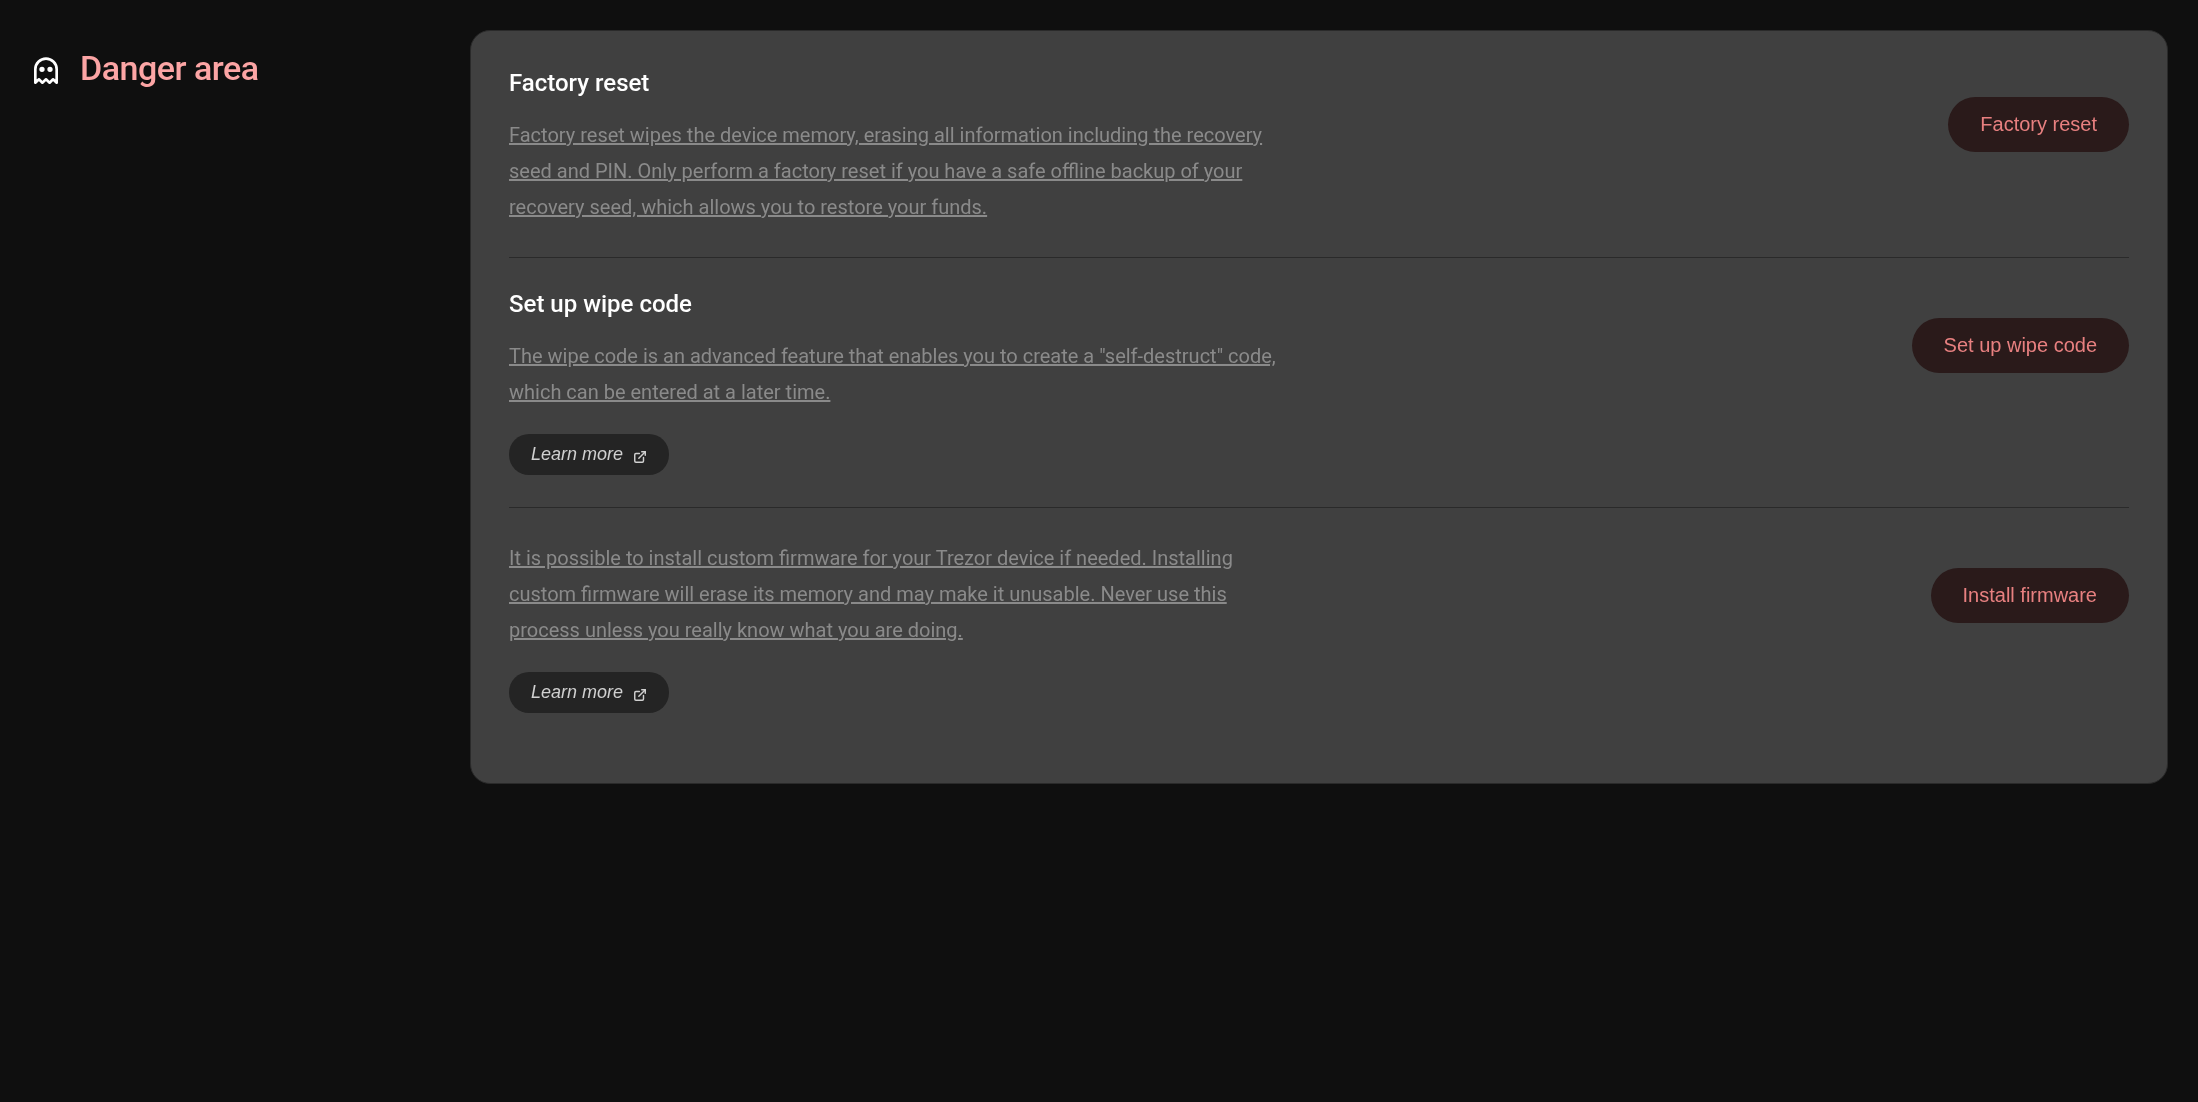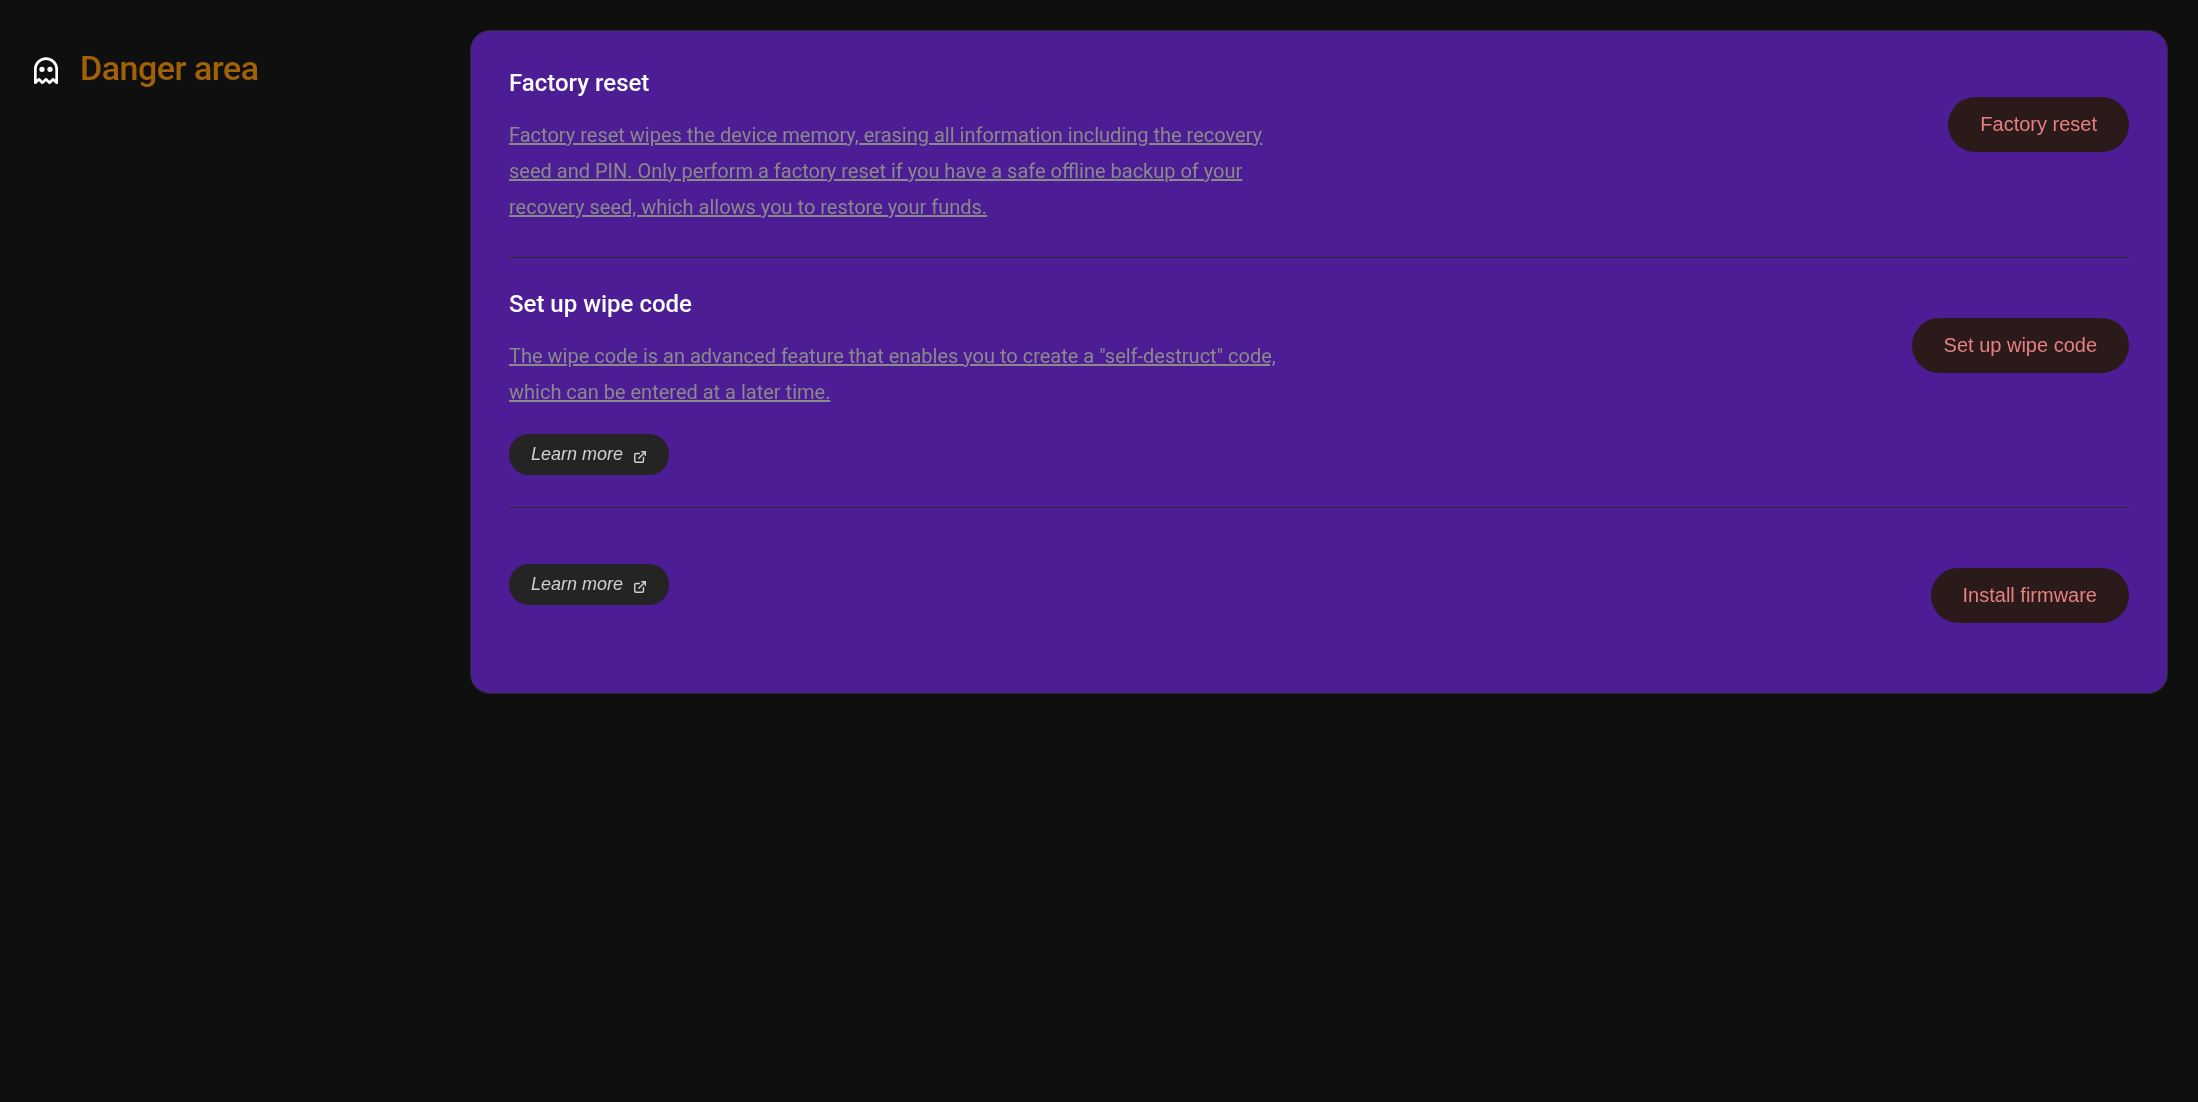--- a/index.html
+++ b/index.html
@@ -33,27 +33,27 @@
     .ghost-icon {
       width: 32px;
       height: 32px;
       flex-shrink: 0;
       margin-top: 8px;
     }
     
     .sidebar-title {
       font-size: 34px;
       font-weight: 500;
-      color: #a16207;
+      color: #fca5a5;
       letter-spacing: -0.5px;
     }
     
     .content-panel {
       flex: 1;
-      background-color: #4c1d95;
+      background-color: #404040;
       border: 1px solid #2a2a2a;
       border-radius: 20px;
       padding: 38px 38px 38px 38px;
     }
     
     .section {
       padding-bottom: 32px;
     }
     
     .section:not(:last-child) {
@@ -165,20 +165,21 @@
             </span>
           </button>
         </div>
         <button class="action-button">Set up wipe code</button>
       </div>
     </div>
 
     <div class="section">
       <div class="section-row">
         <div class="section-content">
+          <p class="section-description">It is possible to install custom firmware for your Trezor device if needed. Installing custom firmware will erase its memory and may make it unusable. Never use this process unless you really know what you are doing.</p>
           <button class="learn-more-button">
             <span>Learn more</span>
             <span class="external-icon">
               <svg viewBox="0 0 24 24" fill="none" stroke="#d0d0d0" stroke-width="2.5" stroke-linecap="round" stroke-linejoin="round">
                 <path d="M18 13v6a2 2 0 0 1-2 2H5a2 2 0 0 1-2-2V8a2 2 0 0 1 2-2h6"></path>
                 <polyline points="15 3 21 3 21 9"></polyline>
                 <line x1="10" y1="14" x2="21" y2="3"></line>
               </svg>
             </span>
           </button>

